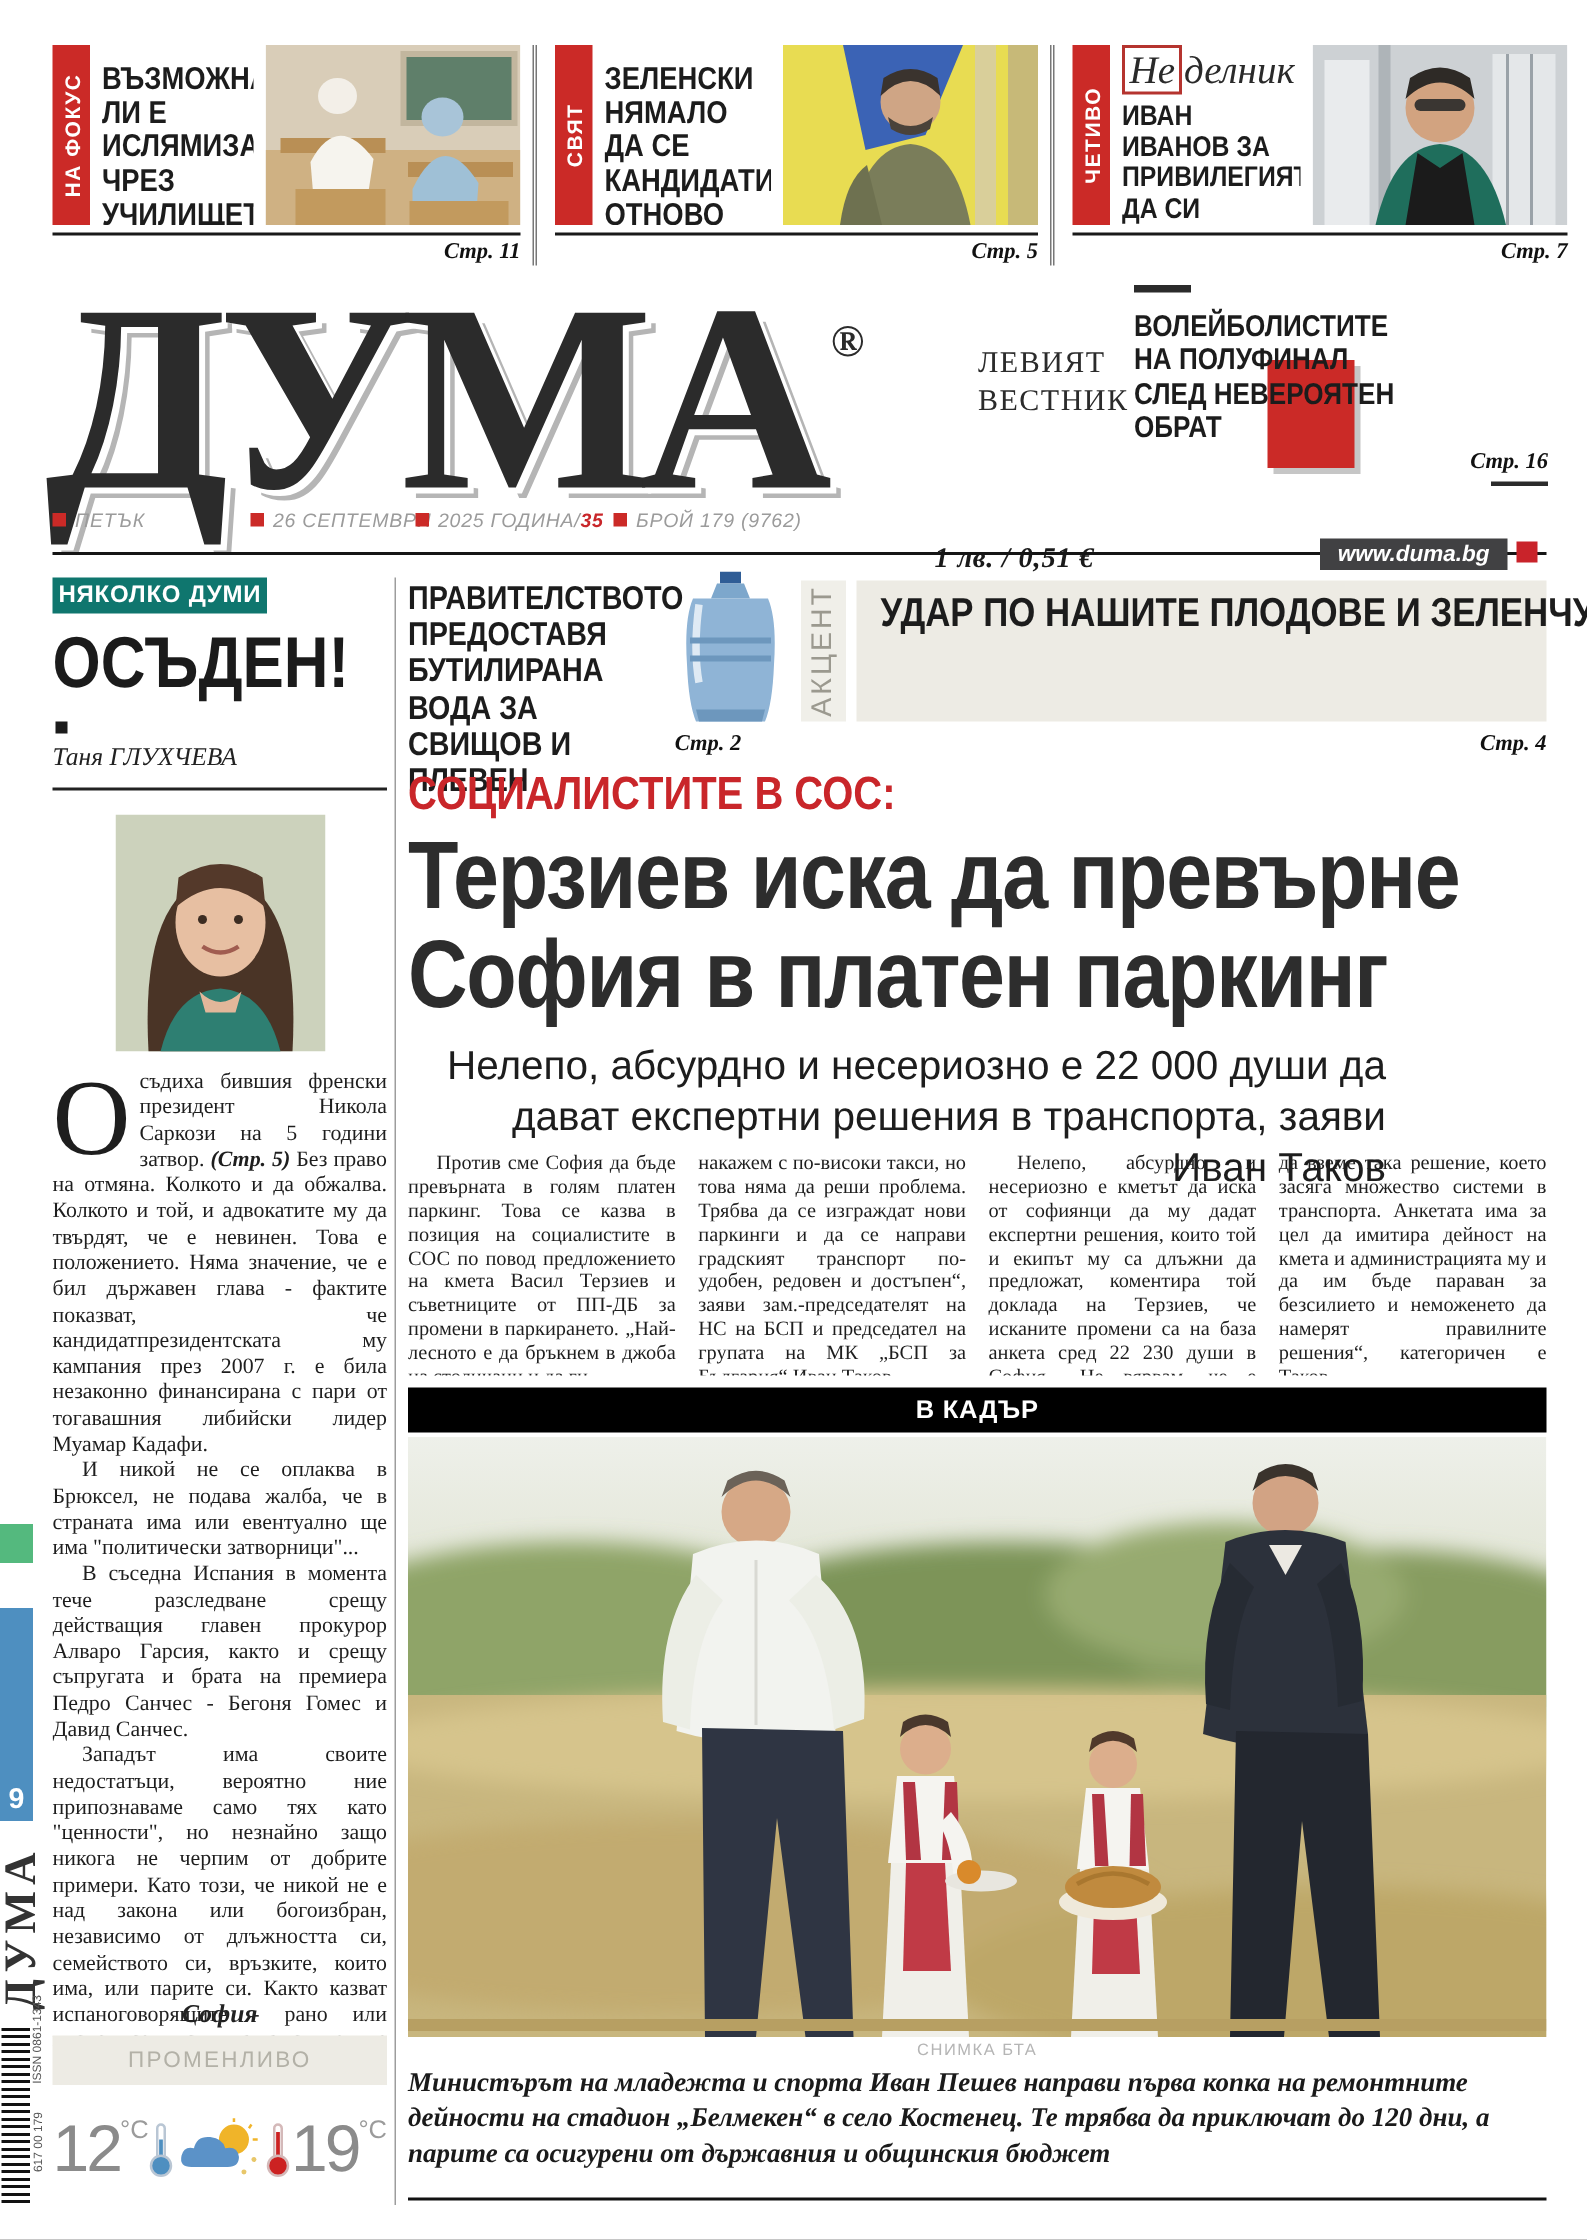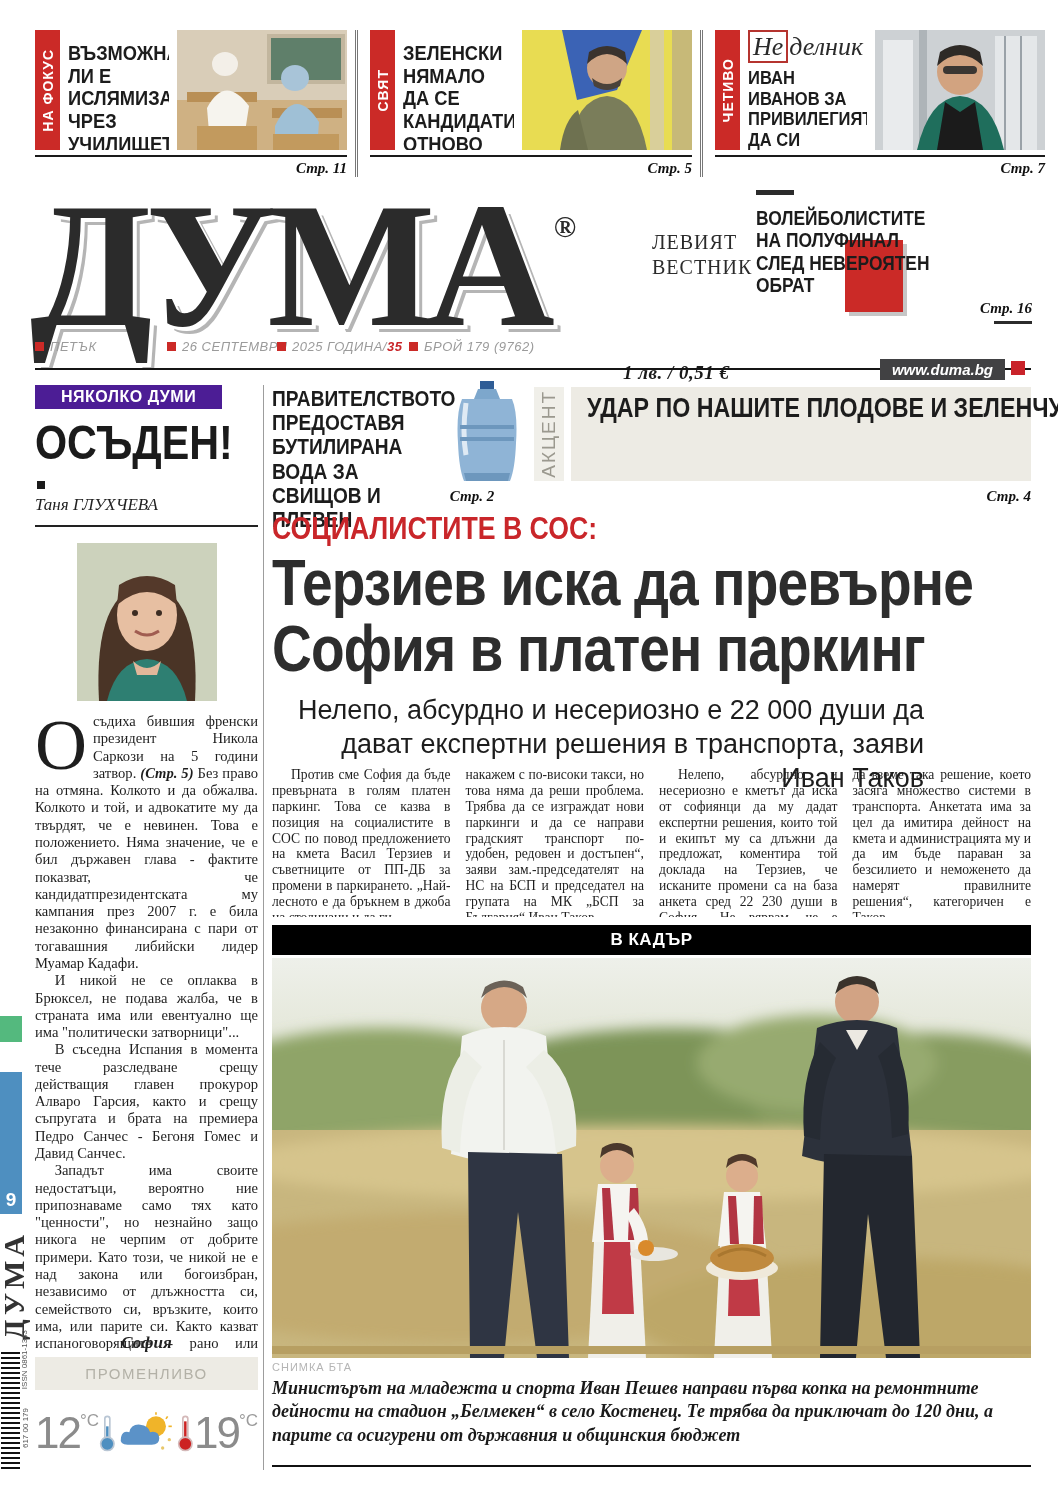--- a/index.html
+++ b/index.html
@@ -64,22 +64,22 @@
          font:bold 30px "Liberation Serif",serif;color:#333;letter-spacing:4px;}
   .issn{position:absolute;left:20px;top:1330px;writing-mode:vertical-rl;transform:rotate(180deg);
         font:8px "Liberation Sans",sans-serif;color:#555;}
   .barcode{position:absolute;left:1px;top:1352px;width:19px;height:118px;
            background:repeating-linear-gradient(to bottom,#111 0 2px,#fff 2px 5px);}
   .bcnum{position:absolute;left:21px;top:1408px;writing-mode:vertical-rl;transform:rotate(180deg);
          font:8px "Liberation Sans",sans-serif;color:#555;}
 
   
   .sidebar{position:absolute;left:35px;top:385px;width:223px;height:1085px;}
-  .sb-badge{display:inline-block;background:#4c1d95;color:#fff;font:bold 16px "Liberation Sans",sans-serif;
-            padding:3px 26px;letter-spacing:.5px;}
+  .sb-badge{display:inline-block;background:#0f766e;color:#fff;font:bold 16px "Liberation Sans",sans-serif;
+            padding:3px 4px;letter-spacing:.5px;}
   .sb-title{font:bold 48px/1 "Liberation Sans",sans-serif;color:#1b1b1b;margin-top:10px;}
   .sb-bullet{width:8px;height:8px;background:#1b1b1b;margin:14px 0 6px 2px;}
   .sb-author{font:italic 17px "Liberation Serif",serif;color:#222;}
   .sb-rule{border-top:2px solid #222;margin-top:10px;}
   .sb-photo{width:140px;height:158px;margin:16px auto 12px auto;}
   .sb-photo svg{display:block;width:100%;height:100%;}
   .sb-body{height:652px;overflow:hidden;font:14.6px/1.185 "Liberation Serif",serif;
            text-align:justify;color:#1e1e1e;}
   .sb-body p{margin:0;text-indent:1.35em;}
   .sb-body p.lead{text-indent:0;}
@@ -116,21 +116,21 @@
   .hl2{top:232px;}
   .subhead{position:absolute;left:2px;top:308px;width:650px;
            font:27px/1.26 "Liberation Sans",sans-serif;color:#1d1d1d;text-align:right;}
   .cols{position:absolute;left:0;top:382px;width:759px;height:150px;display:flex;gap:15px;overflow:hidden;}
   .col{flex:1;font:13.6px/1.17 "Liberation Serif",serif;text-align:justify;color:#1e1e1e;}
   .col.ind{text-indent:1.4em;}
   .banner{position:absolute;left:0;top:540px;width:759px;background:#000000;color:#fff;
           font:bold 17px "Liberation Sans",sans-serif;letter-spacing:.5px;text-align:center;padding:5px 0;}
   .mphoto{position:absolute;left:0;top:573px;width:759px;height:400px;overflow:hidden;}
   .mphoto svg{display:block;width:100%;height:100%;}
-  .credit{position:absolute;left:0;top:976px;width:759px;text-align:left;
+  .credit{position:absolute;left:0;top:976px;width:759px;text-align:center;
           font:11px "Liberation Sans",sans-serif;color:#b5b5b5;letter-spacing:1px;}
   .caption{position:absolute;left:0;top:992px;width:759px;
            font:bold italic 18px/1.3 "Liberation Serif",serif;color:#1a1a1a;}
   .endrule{position:absolute;left:0;top:1080px;width:759px;border-top:2px solid #111;}
 </style>
 </head>
 <body>
 
 <div class="page">
 

